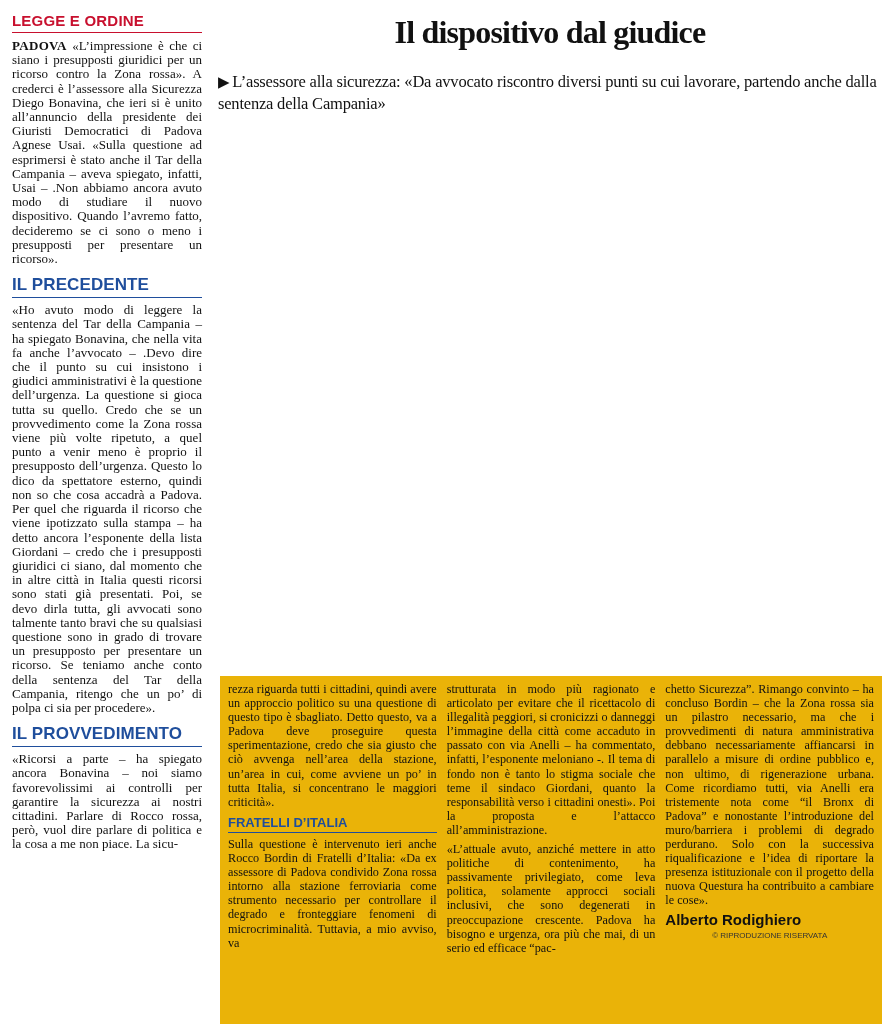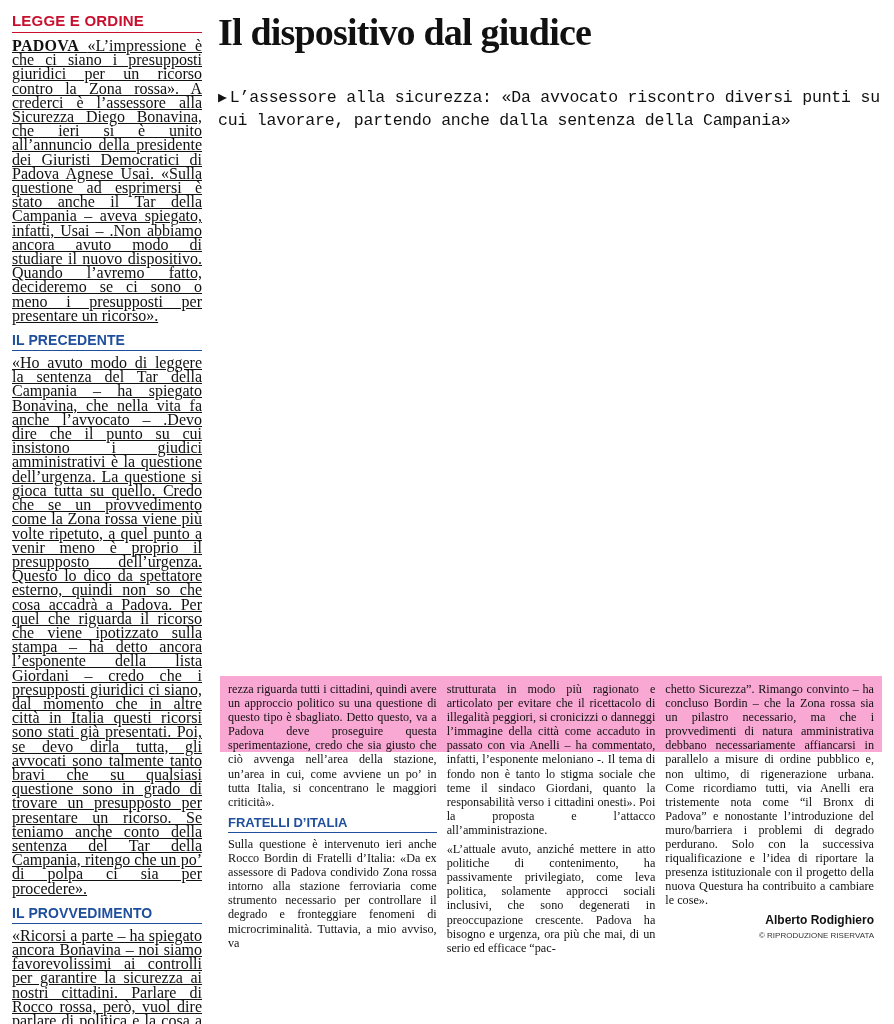--- a/index.html
+++ b/index.html
@@ -10,21 +10,21 @@
   body {
     width: 894px;
     height: 1024px;
     font-family: "Liberation Serif", serif;
     color: #111111;
     position: relative;
     overflow: hidden;
   }
   .page {
     width: 894px;
-    height: 752px;
+    height: 1024px;
     position: relative;
     box-sizing: border-box;
     padding: 10px 12px 0 12px;
   }
 
   
   .top {
     display: flex;
     flex-direction: row;
     align-items: flex-start;
@@ -45,62 +45,61 @@
     text-transform: uppercase;
   }
   .rule-red {
     border-top: 1.5px solid #c8102e;
     margin-bottom: 6px;
   }
   .sec-head {
     color: #1f4e9c;
     font-family: "Liberation Sans", sans-serif;
     font-weight: bold;
-    font-size: 14px;
+    font-size: 17px;
     text-transform: uppercase;
     margin: 9px 0 2px 0;
     letter-spacing: 0.1px;
   }
   .rule-blue {
     border-top: 1px solid #1f4e9c;
     margin-bottom: 5px;
   }
   .body-text {
-    font-size: 16px;
+    font-size: 13px;
     line-height: 14.2px;
     text-align: justify;
     hyphens: auto;
-    text-decoration: underline;
     -webkit-hyphens: auto;
   }
   .body-text .dateline {
     font-variant: small-caps;
     font-weight: bold;
     letter-spacing: 0.3px;
   }
 
   .headline-col {
     flex: 1 1 auto;
     padding-left: 6px;
   }
   .headline {
     font-family: "Liberation Serif", serif;
     font-weight: bold;
-    font-size: 38px;
+    font-size: 32px;
     line-height: 45px;
     letter-spacing: -0.8px;
     margin: 0;
-    text-align: left;
+    text-align: center;
   }
   .headline .l1 { display:block; }
   .headline .l2 { display:block; }
   .headline .l3 { display:block; }
   .subhead {
-    margin-top: 32px;
-    font-family: Liberation Mono, monospace;
+    margin-top: 16px;
+    font-family: Liberation Serif, serif;
     font-size: 16.5px;
     line-height: 22px;
     font-weight: 400;
     letter-spacing: -0.2px;
   }
   .subhead .tri {
     color: #111;
     font-size: 15px;
     margin-right: 3px;
   }
@@ -200,21 +199,21 @@
     background:#111; border-radius:50%;
   }
 
   
   .yellow {
     position: absolute;
     left: 220px;
     right: 12px;
     top: 676px;
     bottom: 0;
-    background: #f9a8d4;
+    background: #eab308;
     padding: 6px 8px 4px 8px;
     box-sizing: border-box;
   }
   .cols3 {
     display: flex;
     gap: 10px;
     height: 100%;
   }
   .col3 {
     flex: 1 1 0;
@@ -228,28 +227,27 @@
   .fi-head {
     color: #1f4e9c;
     font-family: "Liberation Sans", sans-serif;
     font-weight: bold;
     font-size: 13px;
     text-transform: uppercase;
     margin: 7px 0 2px 0;
   }
   .fi-rule { border-top: 1px solid #1f4e9c; margin-bottom: 4px; }
   .byline {
-    text-align: right;
-    font-family: "Liberation Sans", sans-serif;
-    font-weight: bold;
-    font-size: 12px;
+    font-family: "Liberation Sans", sans-serif;
+    font-weight: bold;
+    font-size: 15px;
     margin-top: 4px;
   }
   .repro {
-    text-align: right;
+    text-align: center;
     font-family: "Liberation Sans", sans-serif;
     font-size: 8px;
     color: #333;
     margin-top: 2px;
   }
 </style>
 </head>
 <body>
 
 <div class="page">

